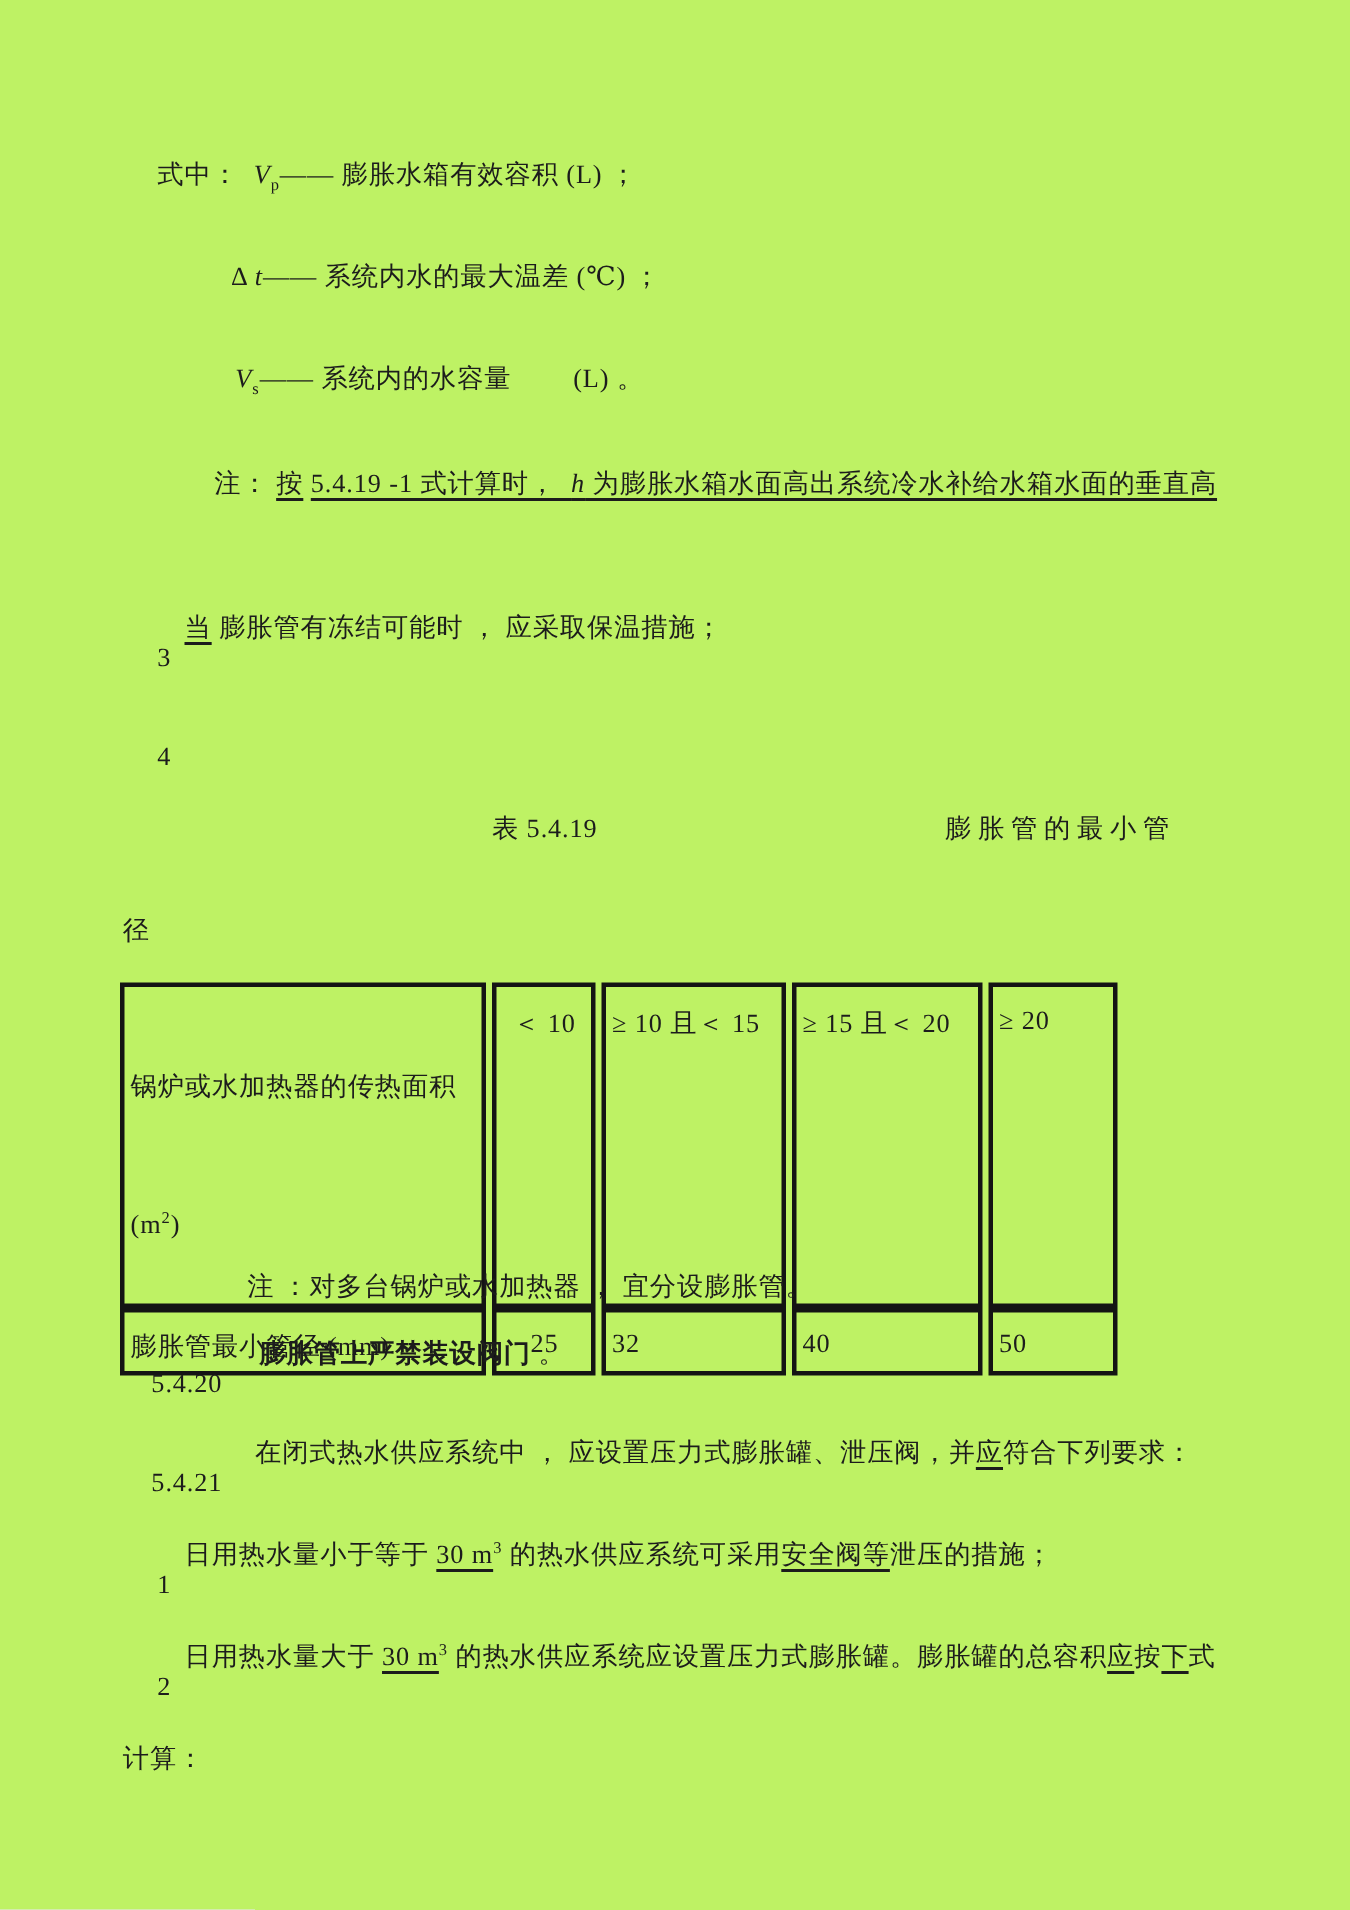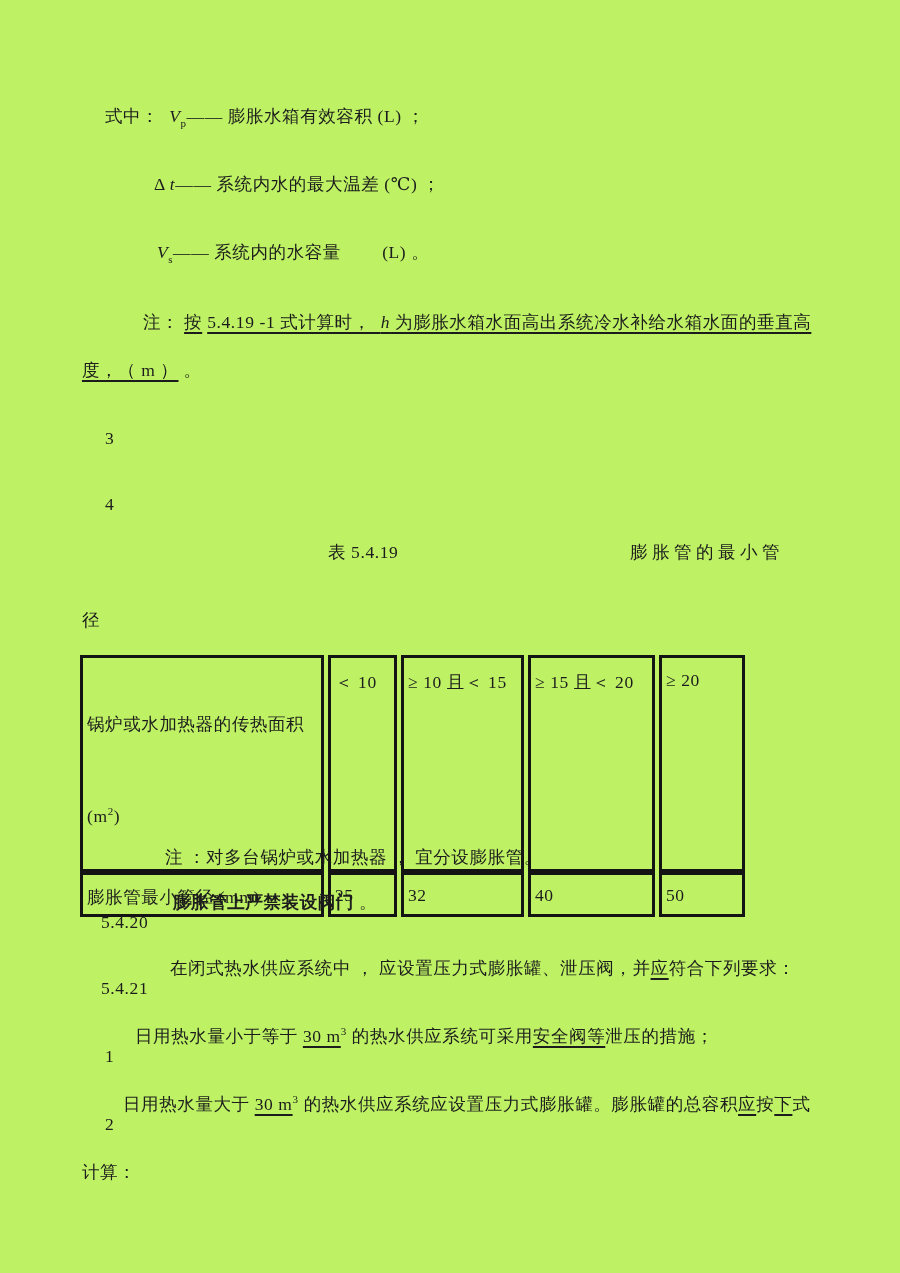--- a/index.html
+++ b/index.html
@@ -29,21 +29,21 @@
   }
   table.minpipe td{
     border:3px solid #141414;
     vertical-align:top;
     padding:12px 3px 0 4px;
     letter-spacing:0.6px;
     white-space:pre;
     overflow:hidden;
   }
   td.c1{width:231px;}
-  td.c2{width:56px;}
+  td.c2{width:56px;text-align:center;}
   td.c3{width:110px;}
   td.c4{width:114px;}
   td.c5{width:73px;margin-left:48px;}
   tr.hrow td{height:87px;}
   tr.vrow td{height:29px;padding-top:10px;}
   .unit-line{margin-top:28px;}
 </style>
 </head>
 <body>
 
@@ -57,26 +57,24 @@
     <span>Δ </span><span class="it">t</span><span>—— 系统内水的最大温差 (℃) ；</span>
   </div>
 
   <div class="line" style="left:137px;top:222px;">
     <span class="it">V</span><sub>s</sub><span>—— 系统内的水容量　　 (L) 。</span>
   </div>
 
   <div class="line" style="left:123px;top:292px;">
     <span>注： </span><span class="u">按</span><span> </span><span class="u">5.4.19 -1 式计算时，  </span><span class="u it">h</span><span class="u"> 为膨胀水箱水面高出系统冷水补给水箱水面的垂直高</span>
   </div>
-  <div class="line" style="left:62px;top:340px;">
-    <span class="u">度，（ m ）</span><span> 。</span>
-  </div>
 
   <div class="line" style="left:85px;top:408px;">
     <span>3</span>
+    <span class="txt" style="left:38px;"><span class="u">当</span><span> 膨胀管有冻结可能时 ， 应采取保温措施；</span></span>
   </div>
 
   <div class="line" style="left:85px;top:474px;">
     <span>4</span>
   </div>
 
   <div class="line" style="left:0;top:542px;font-family:Liberation Serif, serif;">
     <span class="txt" style="left:328px;">表 5.4.19</span>
     <span class="txt wide" style="left:630px;">膨胀管的最小管</span>
   </div>
@@ -115,21 +113,21 @@
     <span class="txt" style="left:92px;"><span class="b">膨胀管上严禁装设阀门</span><span> 。</span></span>
   </div>
 
   <div class="line" style="left:81px;top:958px;">
     <span>5.4.21</span>
     <span class="txt" style="left:89px;"><span>在闭式热水供应系统中 ， 应设置压力式膨胀罐、泄压阀，并</span><span class="u">应</span><span>符合下列要求：</span></span>
   </div>
 
   <div class="line" style="left:85px;top:1026px;">
     <span>1</span>
-    <span class="txt" style="left:50px;"><span>日用热水量小于等于 </span><span class="u">30 m</span><sup>3</sup><span> 的热水供应系统可采用</span><span class="u">安全阀等</span><span>泄压的措施；</span></span>
+    <span class="txt" style="left:38px;"><span>日用热水量小于等于 </span><span class="u">30 m</span><sup>3</sup><span> 的热水供应系统可采用</span><span class="u">安全阀等</span><span>泄压的措施；</span></span>
   </div>
 
   <div class="line" style="left:85px;top:1094px;">
     <span>2</span>
     <span class="txt" style="left:38px;"><span>日用热水量大于 </span><span class="u">30 m</span><sup>3</sup><span> 的热水供应系统应设置压力式膨胀罐。膨胀罐的总容积</span><span class="u">应</span><span>按</span><span class="u">下</span><span>式</span></span>
   </div>
   <div class="line" style="left:62px;top:1142px;">
     <span>计算：</span>
   </div>
 

